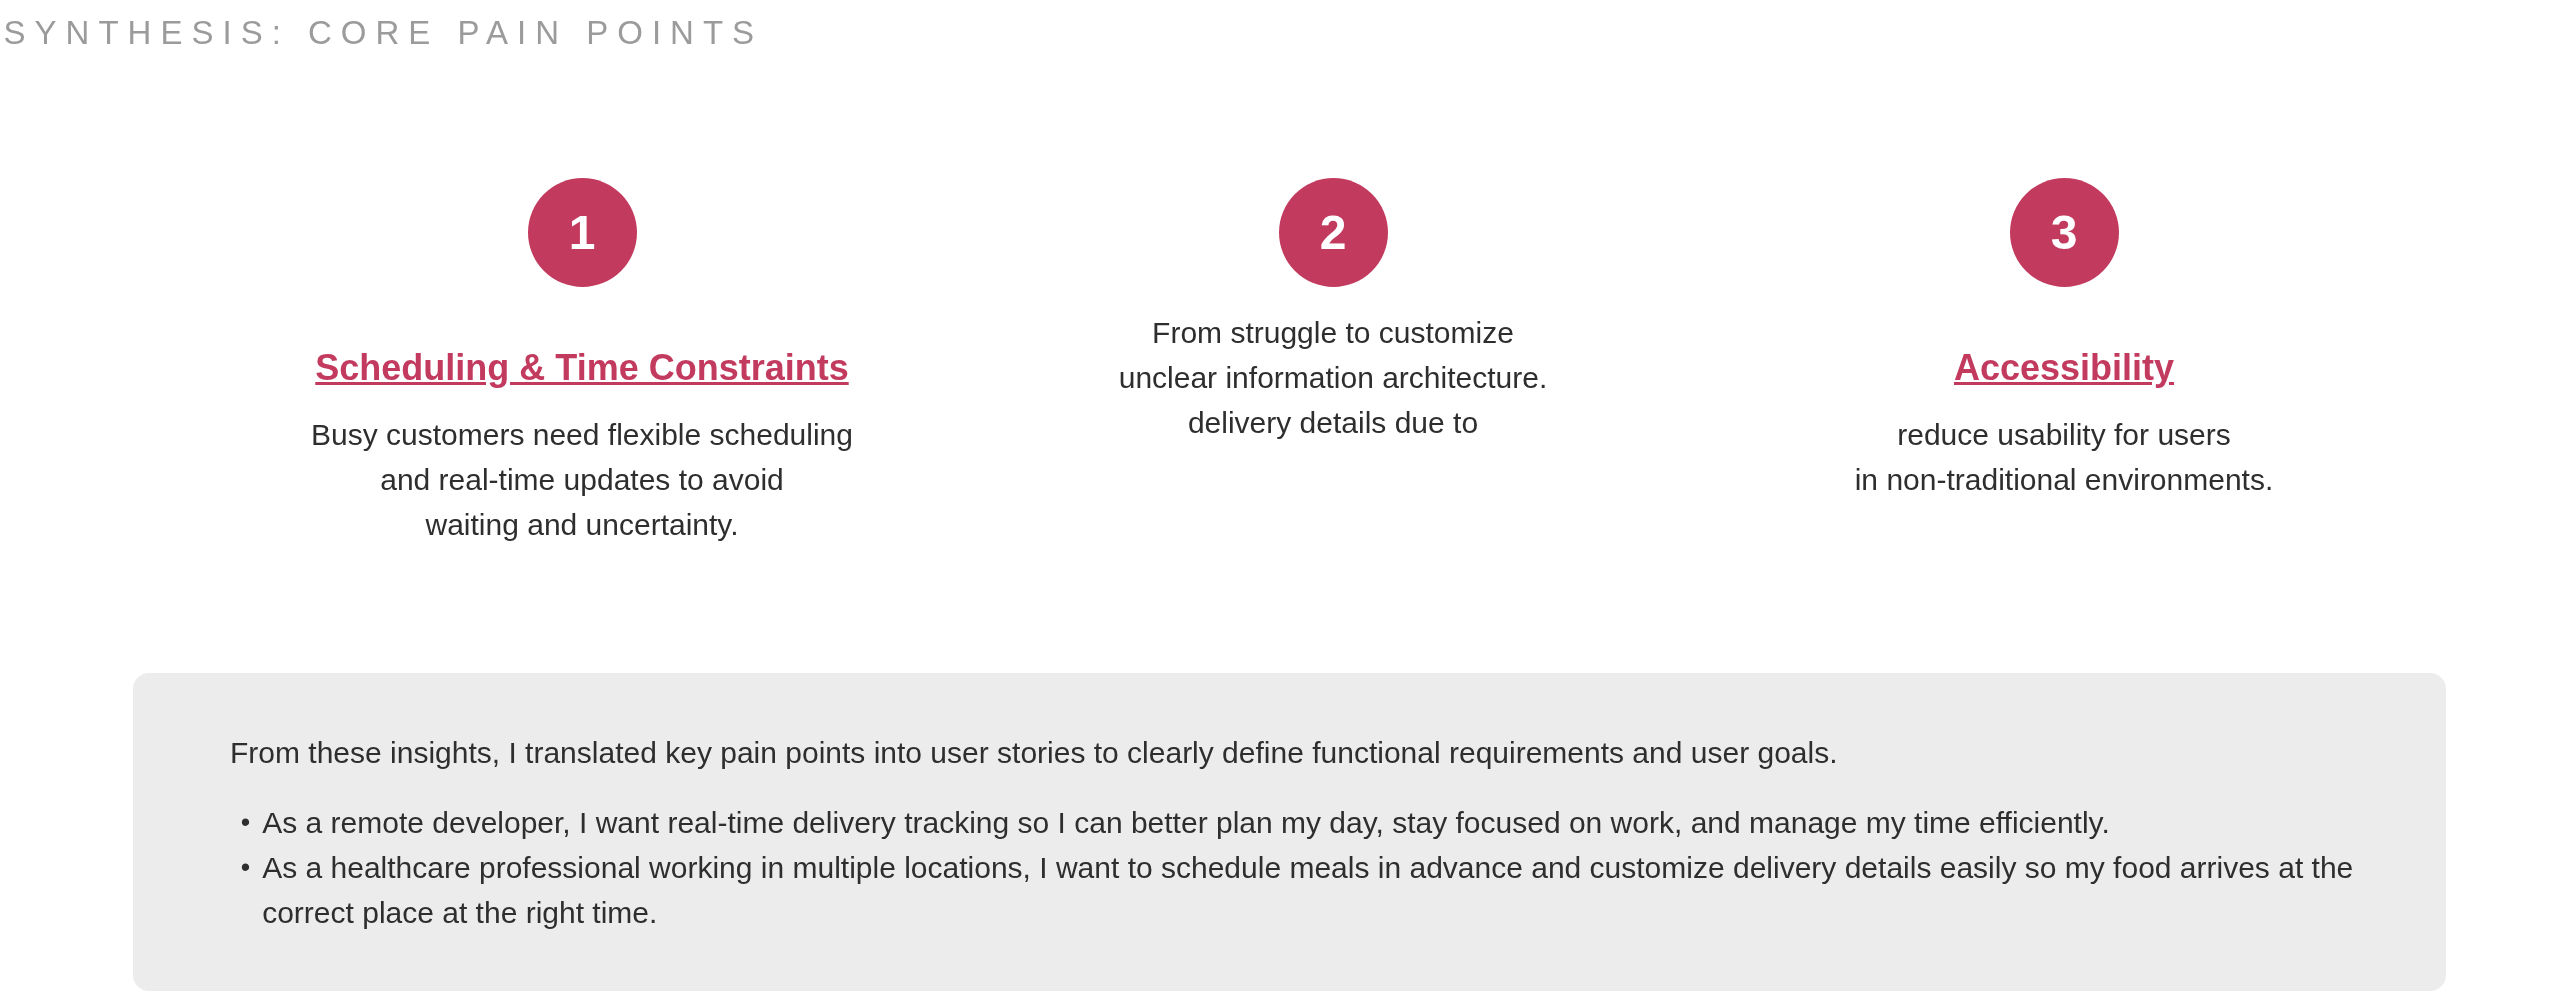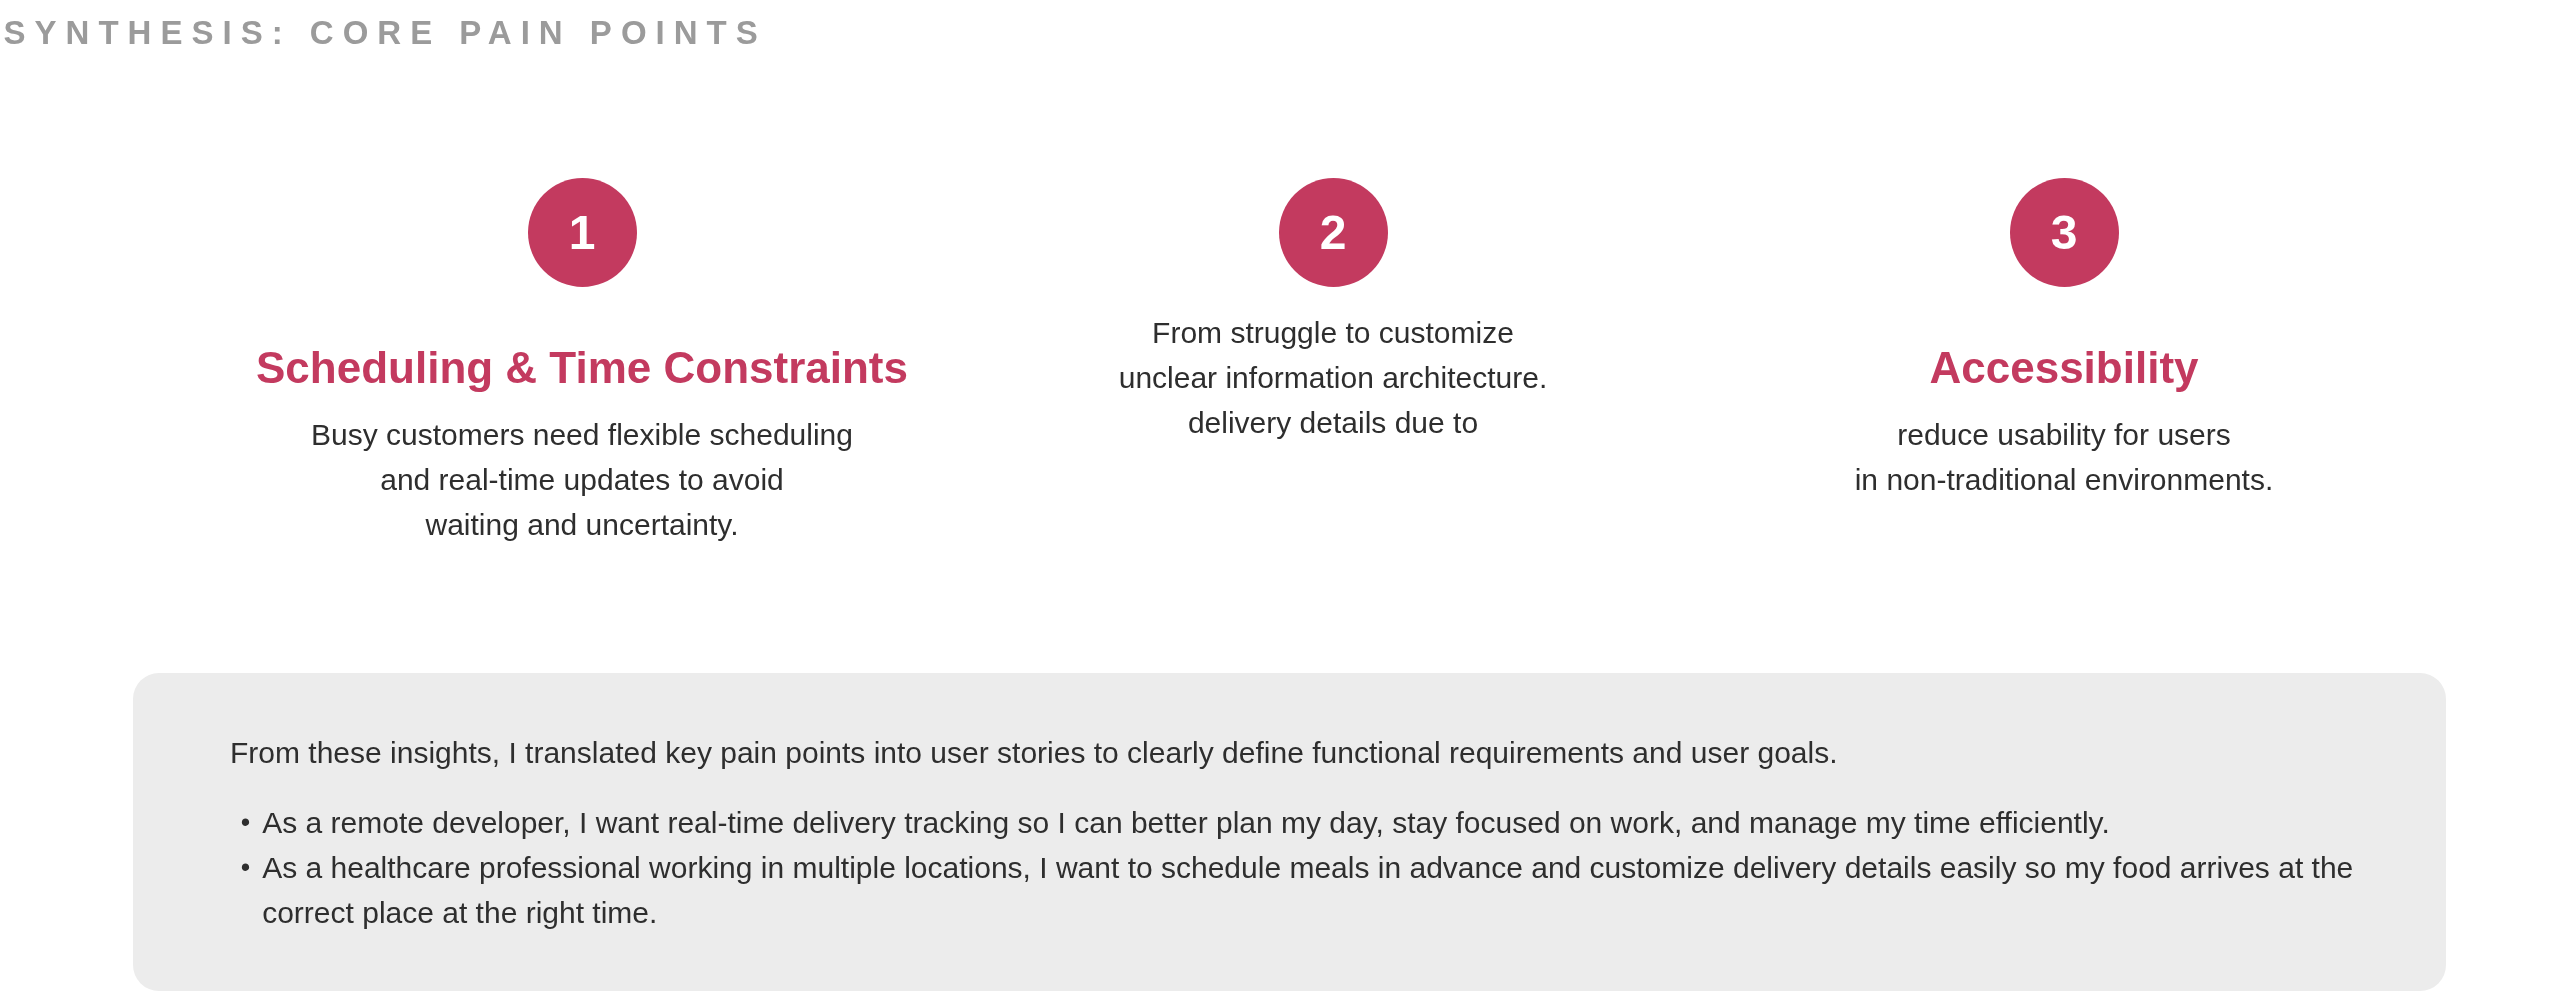--- a/index.html
+++ b/index.html
@@ -15,21 +15,21 @@
     background:#ffffff;
     font-family:"Liberation Sans","DejaVu Sans",sans-serif;
     color:var(--body-text);
     overflow:hidden;
   }
   .slide-title{
     position:absolute;
     left:3.6px; top:12.5px;
     font-size:33px;
     line-height:39px;
-    font-weight:700;
+    font-weight:400;
     letter-spacing:9px;
     color:var(--title-gray);
     white-space:nowrap;
   }
   .pain-column{
     position:absolute;
     top:178px;
     width:698px;
     text-align:center;
   }
@@ -44,38 +44,39 @@
     display:flex;align-items:center;justify-content:center;
   }
   .number-circle span{
     color:#ffffff;
     font-size:48px;
     font-weight:700;
     line-height:1;
   }
   .pain-heading{
     margin-top:59px;
-    font-size:44px;
+    font-size:36px;
     line-height:43px;
     font-weight:700;
     color:var(--accent);
     white-space:nowrap;
+    text-decoration:underline;
   }
   .pain-body{
     margin-top:23px;
     font-size:30px;
     line-height:45px;
     color:var(--body-text);
   }
   .summary-box{
     position:absolute;
     left:133px; top:673px;
     width:2313px; height:318px;
     background:var(--box-bg);
-    border-radius:26px;
+    border-radius:16px;
     padding:57px 54px 0 97px;
     font-size:30px;
     line-height:45px;
     color:var(--body-text);
   }
   .summary-intro{
     line-height:45px;
   }
   .summary-bullets{
     margin-top:25px;

